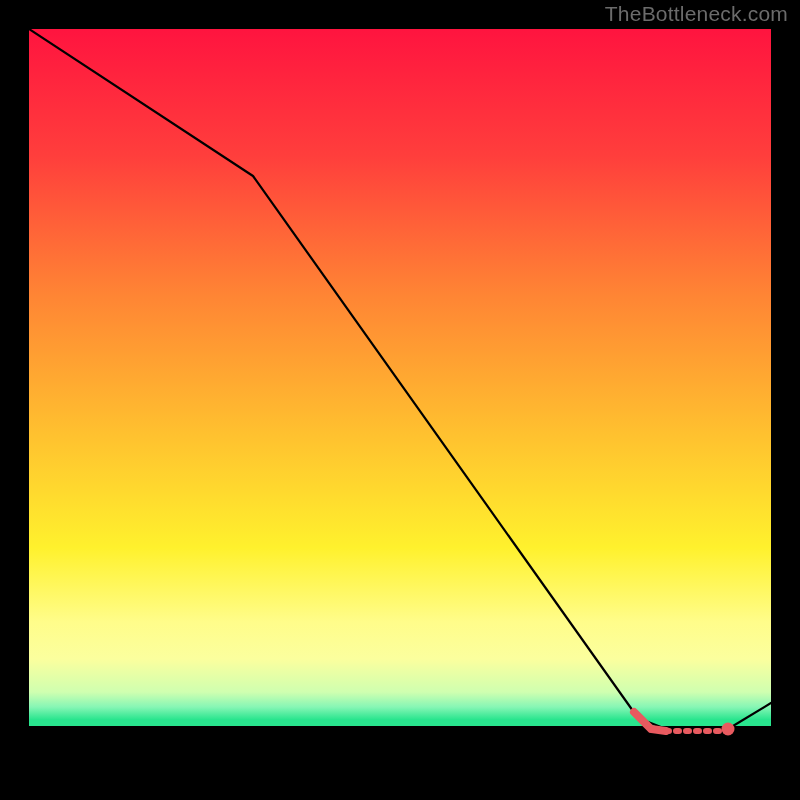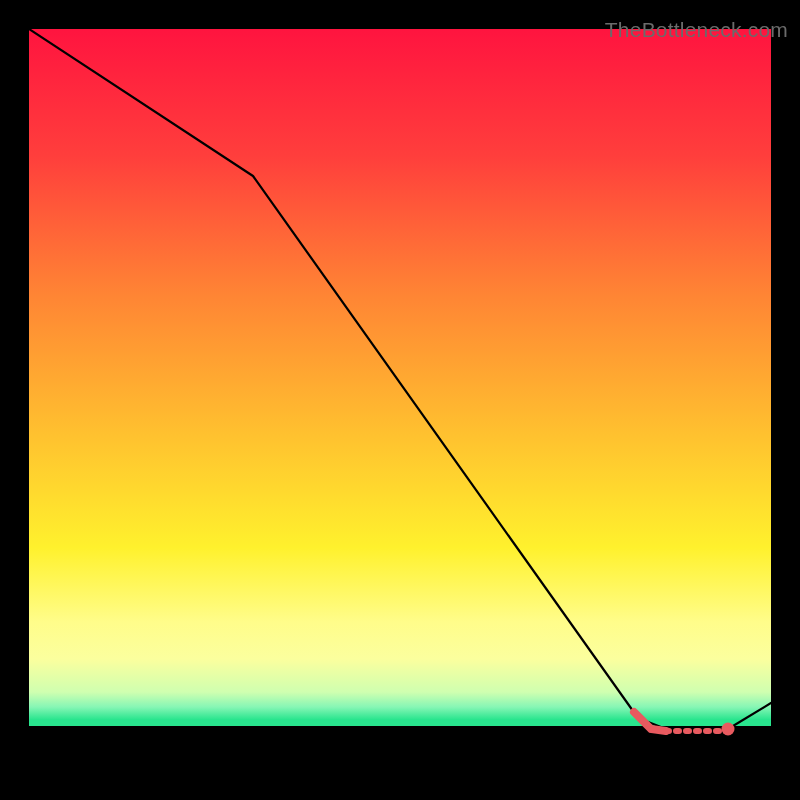--- a/index.html
+++ b/index.html
@@ -12,21 +12,21 @@
     font-family: Arial, Helvetica, sans-serif;
   }
   .frame {
     position: relative;
     width: 800px;
     height: 800px;
     background: #000;
   }
   .watermark {
     position: absolute;
-    top: 18px;
+    top: 2px;
     right: 12px;
     color: #6b6b6b;
     font-size: 21px;
     font-weight: 400;
     letter-spacing: 0.2px;
     z-index: 5;
   }
   .plot-bg {
     position: absolute;
     left: 29px;

